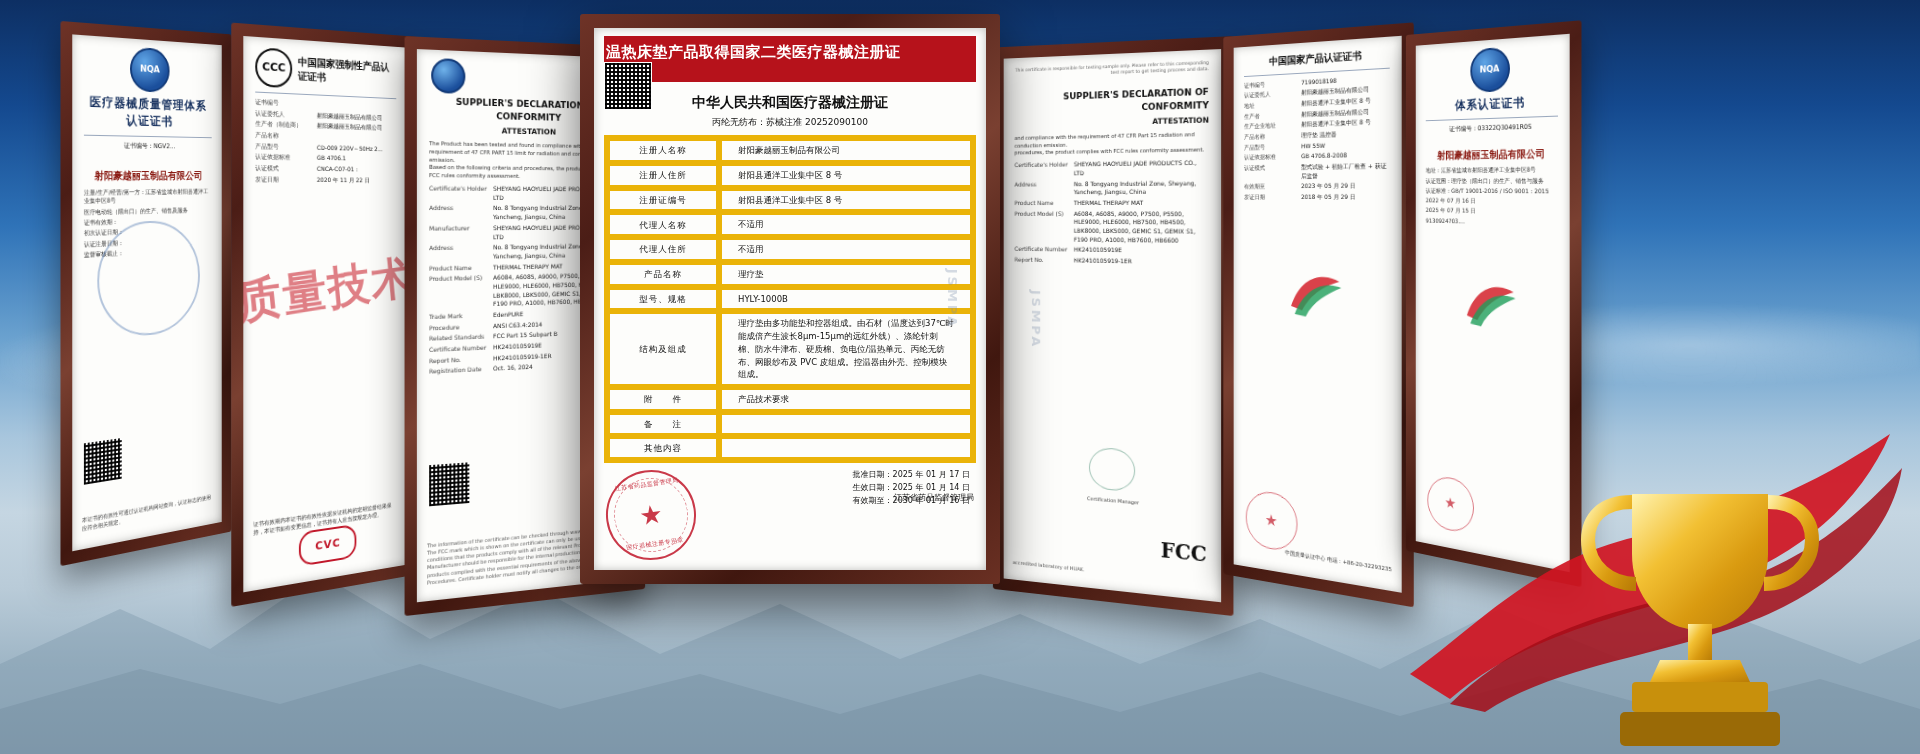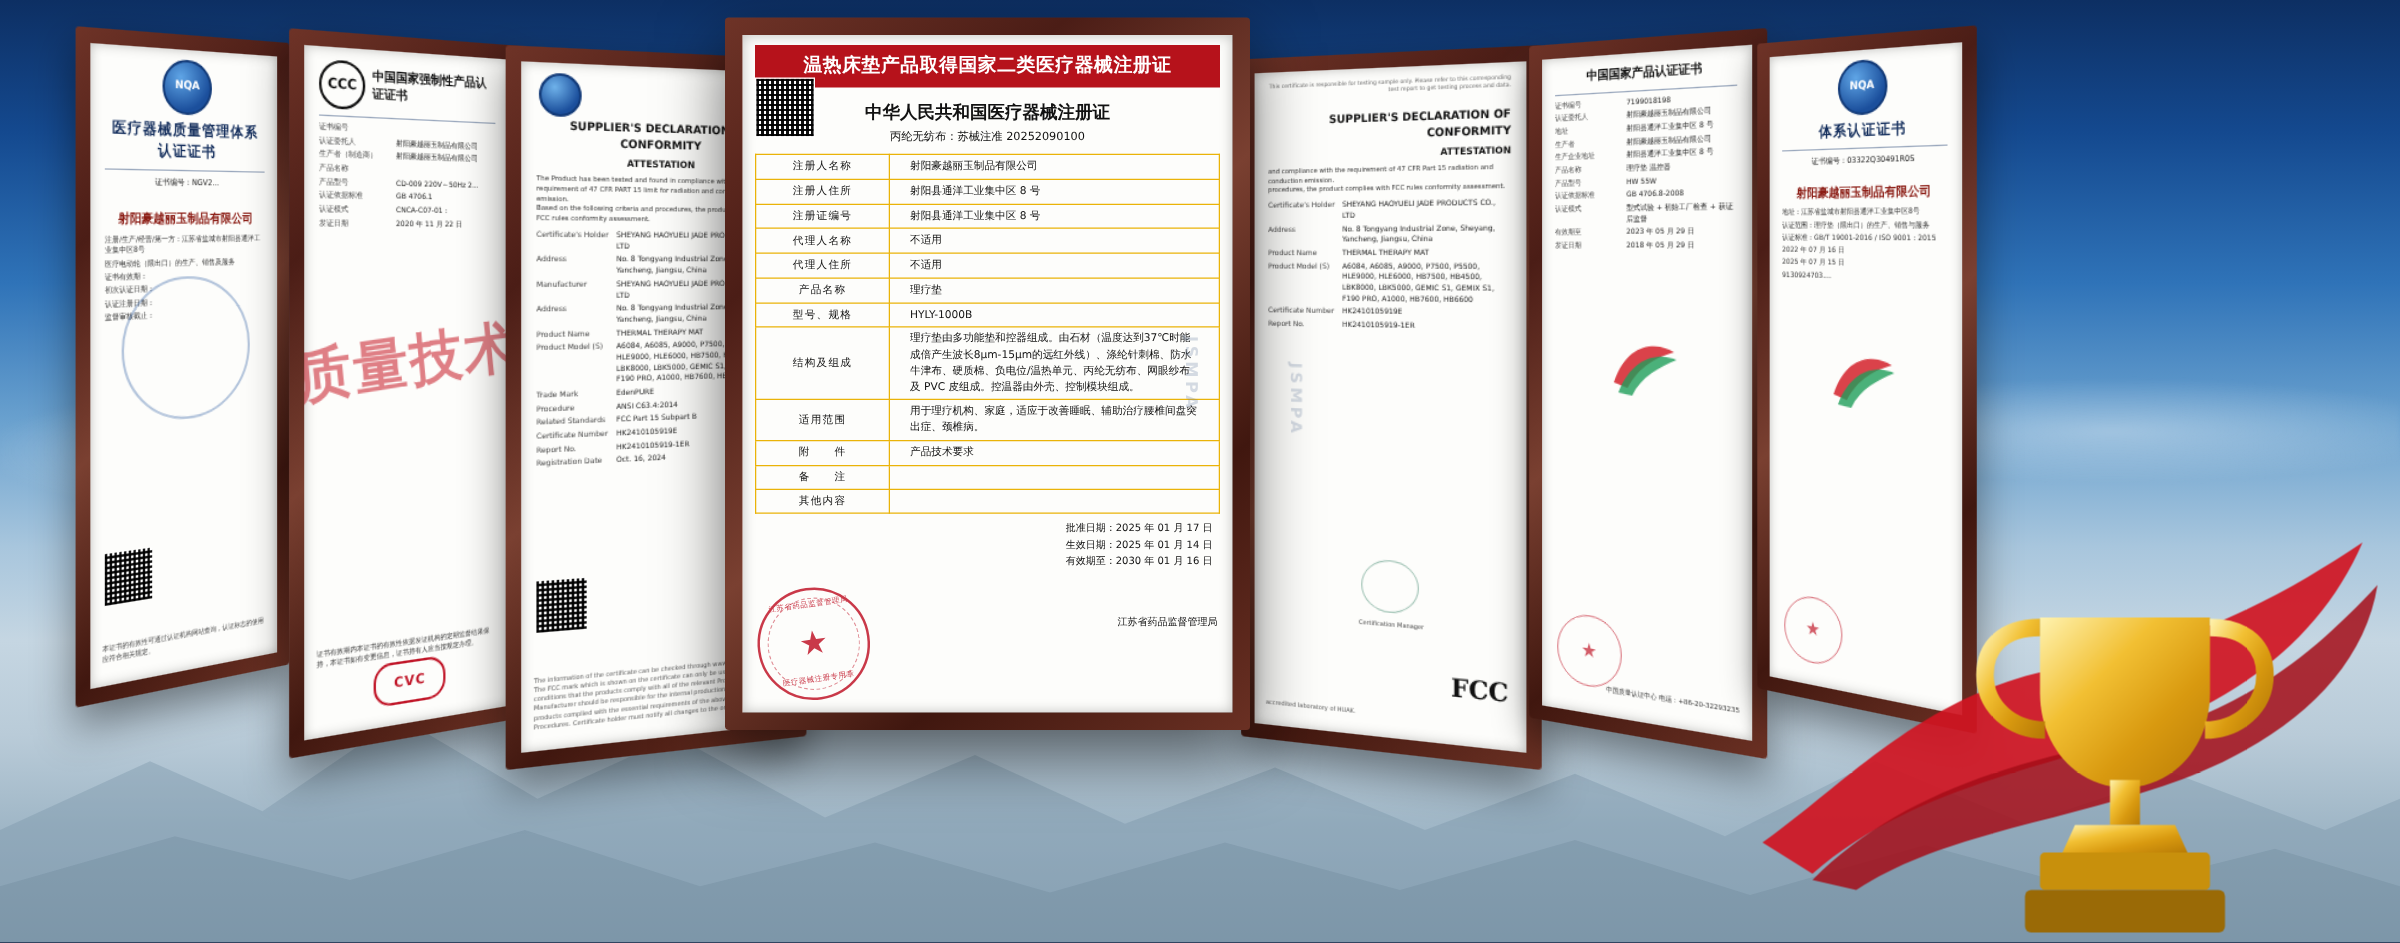--- a/index.html
+++ b/index.html
@@ -105,25 +105,24 @@
     left: 580px; top: 14px; width: 420px; height: 570px;
     padding: 14px;
     box-shadow: 0 20px 52px rgba(0,0,0,.58);
     z-index: 20;
   }
 
   
   .m-banner {
     background: #b6121b;
     color: #fff;
-    text-align: center;
     font-weight: bold;
     font-size: 15px;
     letter-spacing: .5px;
-    padding: 6px 2px 6px;
+    padding: 6px 2px 18px;
   }
   .m-sub {
     text-align: center;
     font-size: 14px;
     font-weight: bold;
     margin: 10px 0 4px;
     color: #111;
   }
   .m-qr {
     position: absolute;
@@ -143,21 +142,21 @@
     margin: 2px 0 6px;
     color: #111;
   }
   table.m-table {
     width: 100%;
     border-collapse: collapse;
     font-size: 8.5px;
     color: #111;
   }
   table.m-table td {
-    border: 1px solid #eab308;
+    border: 6px solid #eab308;
     padding: 3px 16px;
     vertical-align: middle;
   }
   table.m-table td.k {
     width: 74px;
     text-align: center;
     letter-spacing: 1px;
     white-space: nowrap;
   }
   table.m-table td.v { line-height: 1.5; }
@@ -656,24 +655,20 @@
                 <td class="k">产品名称</td>
                 <td class="v">理疗垫</td>
               </tr>
             <tr>
                 <td class="k">型号、规格</td>
                 <td class="v">HYLY-1000B</td>
               </tr>
             <tr>
                 <td class="k">结构及组成</td>
                 <td class="v">理疗垫由多功能垫和控器组成。由石材（温度达到37℃时能成倍产生波长8μm-15μm的远红外线）、涤纶针刺棉、防水牛津布、硬质棉、负电位/温热单元、丙纶无纺布、网眼纱布及 PVC 皮组成。控温器由外壳、控制模块组成。</td>
-              </tr>
-            <tr>
-                <td class="k">适用范围</td>
-                <td class="v">用于理疗机构、家庭，适应于改善睡眠、辅助治疗腰椎间盘突出症、颈椎病。</td>
               </tr>
             <tr>
                 <td class="k">附　　件</td>
                 <td class="v">产品技术要求</td>
               </tr>
             <tr>
                 <td class="k">备　　注</td>
                 <td class="v"></td>
               </tr>
             <tr>

